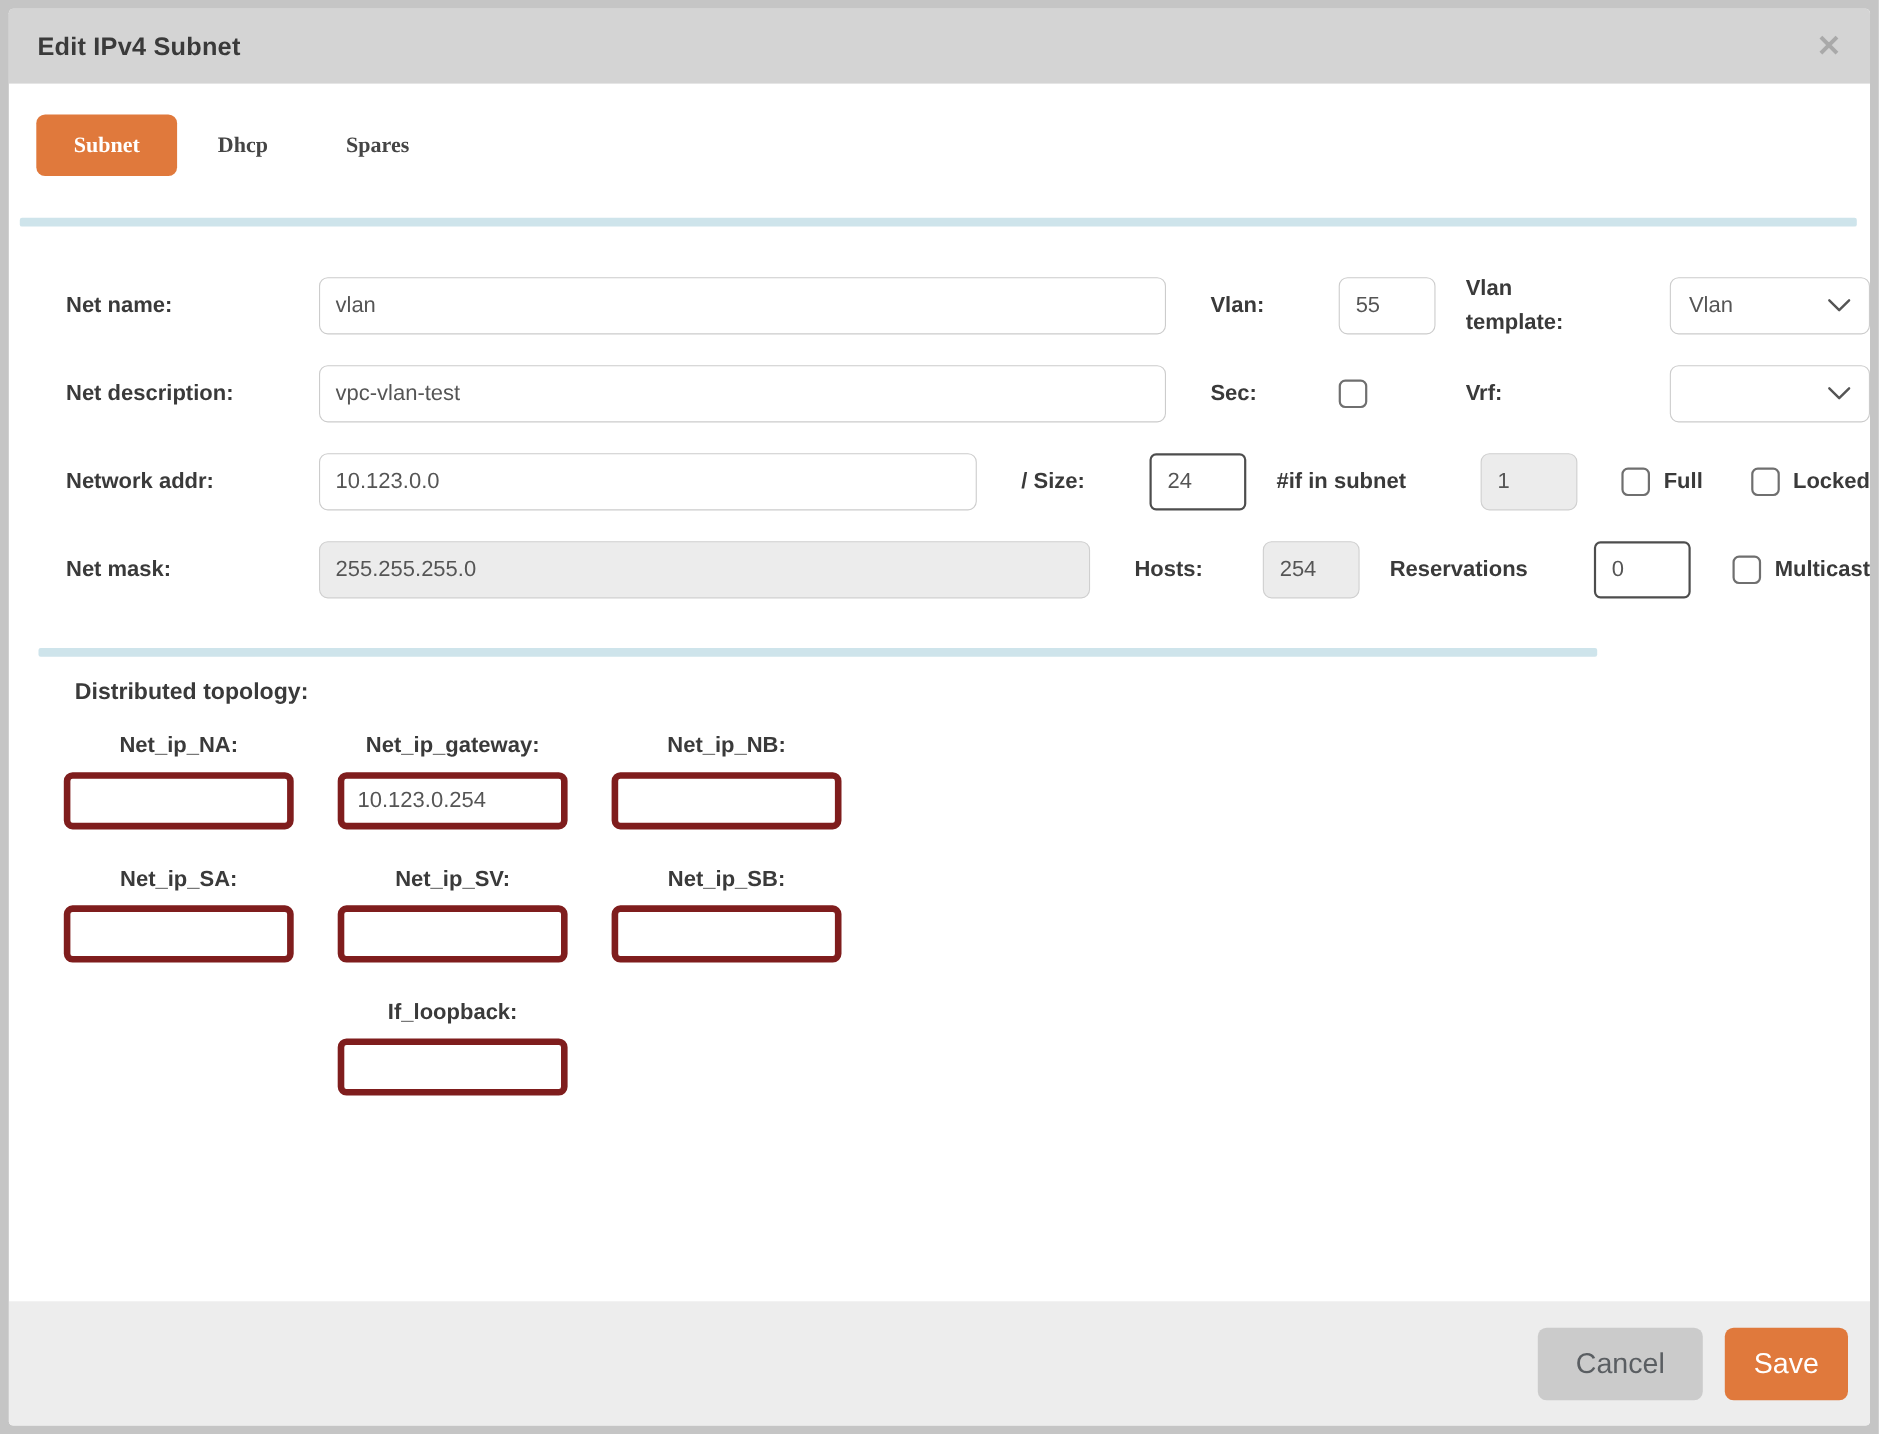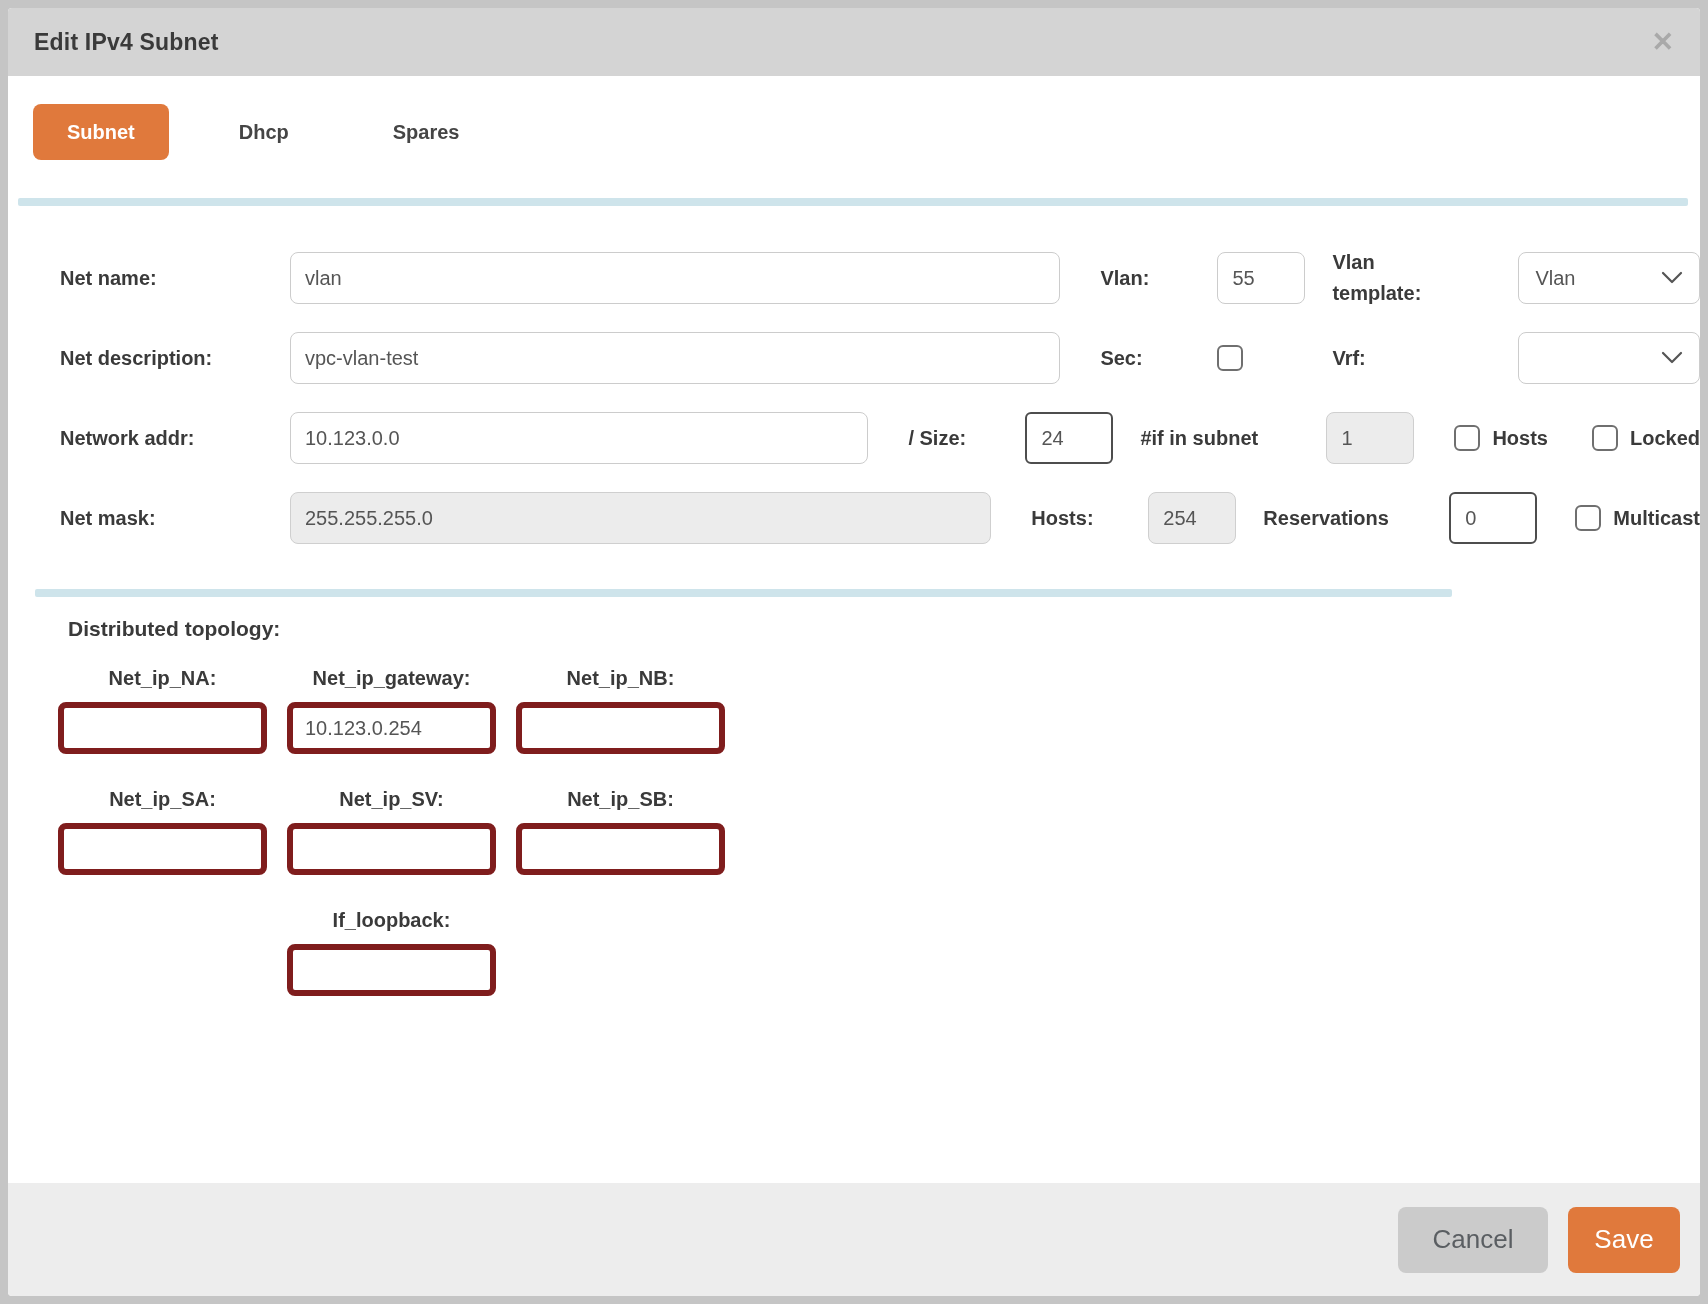--- a/index.html
+++ b/index.html
@@ -41,21 +41,22 @@
     color: #a9a9a9;
     cursor: pointer;
     line-height: 1;
   }
   
   .modal-body { flex: 1 1 auto; position: relative; }
   .tabs {
     display: flex;
     align-items: flex-start;
     margin: 28px 0 0 25px;
-    gap: 36px;
+    gap: 3px;
+    font-family: Liberation Serif, serif;
   }
   .tab {
     height: 56px;
     padding: 0 34px;
     display: flex;
     align-items: center;
     justify-content: center;
     font-size: 20px;
     font-weight: bold;
     color: #454545;
@@ -138,21 +139,21 @@
   .topo { position: relative; height: 470px; }
   .sec-h {
     font-size: 21px;
     font-weight: bold;
     color: #3a3a3a;
   }
   .dist { position: absolute; left: 50px; top: 20px; width: 686px; }
   .dist .sec-h { margin-left: 10px; }
   .p2p { position: absolute; left: 884px; top: 20px; width: 447px; }
   .p2p .sec-h { text-align: center; margin-right: 60px; }
-  .trow { display: flex; column-gap: 20px; }
+  .trow { display: flex; column-gap: 40px; }
   .trow.labels { margin: 34px 0 12px 0; }
   .trow.labels.first { margin-top: 26px; }
   .t-col { width: 209px; flex: 0 0 209px; text-align: center; }
   .t-lbl { font-size: 20px; font-weight: bold; color: #3a3a3a; }
   .tinp {
     width: 209px;
     height: 52px;
     border: 6px solid #7f1d1d;
     border-radius: 8px;
     font-family: "Liberation Sans", sans-serif;
@@ -245,21 +246,21 @@
         <div class="lbl c1">Network addr:</div>
         <input class="inp c2" value="10.123.0.0" style="">
         <div class="lbl c3">/ Size:</div>
         <div class="c4w">
           <input class="inp w-small dark" value="24" style="">
         </div>
         <div class="lbl c5">#if in subnet</div>
         <input class="inp w-small disabled" disabled="" value="1" style="">
         <div class="cbgroup ml40">
           <span class="checkbox"></span>
-          <span class="lbl">Hosts</span>
+          <span class="lbl">Full</span>
         </div>
         <div class="cbgroup ml44">
           <span class="checkbox"></span>
           <span class="lbl">Locked</span>
         </div>
       </div>
 
       <div class="frow">
         <div class="lbl c1">Net mask:</div>
         <input class="inp c2 disabled" disabled="" value="255.255.255.0" style="">

